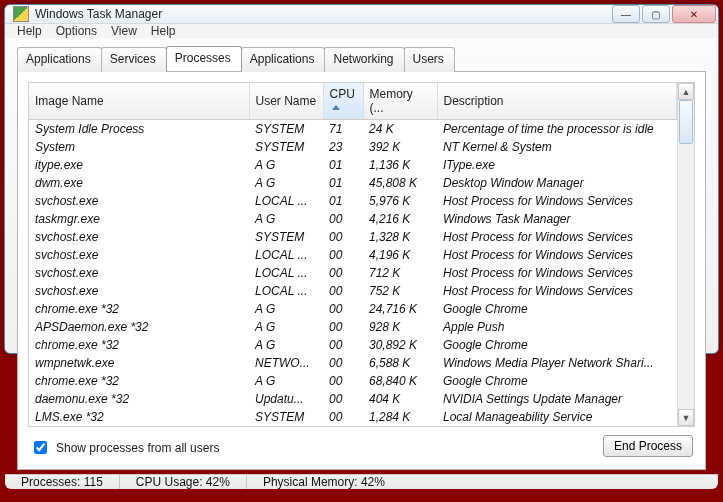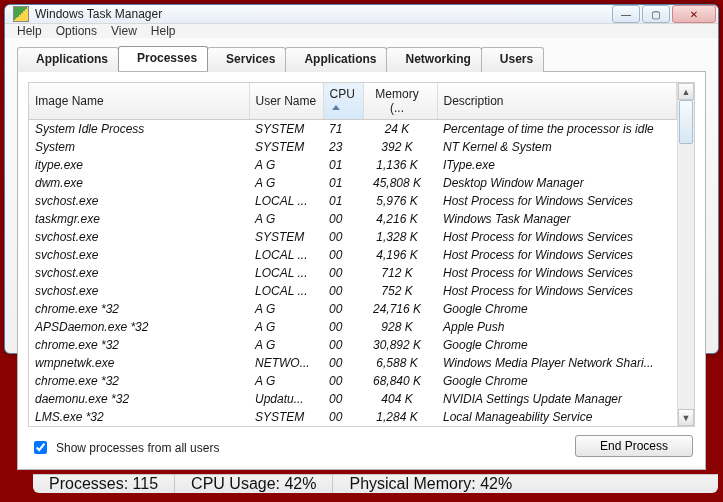--- a/index.html
+++ b/index.html
@@ -62,33 +62,32 @@
     background: #f4f4f4;
   }
   .menubar span { cursor: default; }
   .tabbar {
     display: flex;
     padding: 8px 12px 0 12px;
     gap: 0;
     position: relative;
   }
   .tab {
-    padding: 4px 10px 5px 18px;
+    padding: 4px 10px 5px 8px;
     border: 1px solid #b5b5b5;
     border-bottom: none;
     background: linear-gradient(#fdfdfd,#ececec);
     font-size: 12px;
     color: #222;
     margin-right: -1px;
     border-top-left-radius: 3px;
     border-top-right-radius: 3px;
     cursor: pointer;
     position: relative;
     top: 1px;
-    font-weight: bold;
   }
   .tab.active {
     background: #fff;
     z-index: 2;
     top: 0;
     padding-bottom: 6px;
     border-color: #999;
   }
   .content-border {
     margin: 0 12px 4px 12px;
@@ -142,21 +141,21 @@
     padding: 2px 6px;
     white-space: nowrap;
     overflow: hidden;
     text-overflow: ellipsis;
     color: #111;
   }
   tbody tr { height: 18px; font-style: italic; }
   .col-name { width: 220px; }
   .col-user { width: 74px; }
   .col-cpu { width: 40px; text-align: left;}
-  .col-mem { width: 74px; text-align: center; padding-right: 12px;}
+  .col-mem { width: 74px; text-align: left; padding-right: 12px;}
   .col-desc { }
   .vscroll {
     width: 17px;
     background: #f0f0f0;
     border-left: 1px solid #ddd;
     display: flex;
     flex-direction: column;
   }
   .vscroll .arrow {
     height: 17px;
@@ -173,37 +172,36 @@
   }
   .bottom-row {
     display:flex;
     align-items:flex-end;
     justify-content:space-between;
     padding: 8px 2px 2px 2px;
   }
   .chk { display:flex;align-items:center;gap:6px;color:#222;}
   .chk input { width:13px;height:13px;}
   .end-btn {
-    padding: 3px 24px;
+    padding: 3px 10px;
     border: 1px solid #9c9c9c;
     border-radius: 3px;
     background: linear-gradient(#fdfdfd,#e6e6e6);
     cursor:pointer;
     font-size:12px;
   }
   .statusbar {
     height: 26px;
     border-top: 1px solid #c8c8c8;
     display: flex;
     align-items: center;
     background: linear-gradient(#f4f4f4,#e9e9e9);
-    font-size:16px;
+    font-size:12px;
     border-bottom-left-radius:6px;
     border-bottom-right-radius:6px;
-    margin-left:28px;
   }
   .statusbar .cell {
     padding: 0 16px;
     border-right: 1px solid #c8c8c8;
     height: 100%;
     display:flex;align-items:center;
     color:#111;
   }
   .statusbar .cell:last-child{border-right:none;}
 </style>
@@ -231,22 +229,22 @@
 
   <div class="menubar">
     <span>Help</span>
     <span>Options</span>
     <span>View</span>
     <span>Help</span>
   </div>
 
   <div class="tabbar">
     <div class="tab">Applications</div>
+    <div class="tab">Services</div>
     <div class="tab active">Processes</div>
-    <div class="tab">Services</div>
     <div class="tab">Applications</div>
     <div class="tab">Networking</div>
     <div class="tab">Users</div>
   </div>
 
   <div class="content-border">
     <div class="table-wrap">
       <div class="table-scroll">
         <table>
           <thead>

